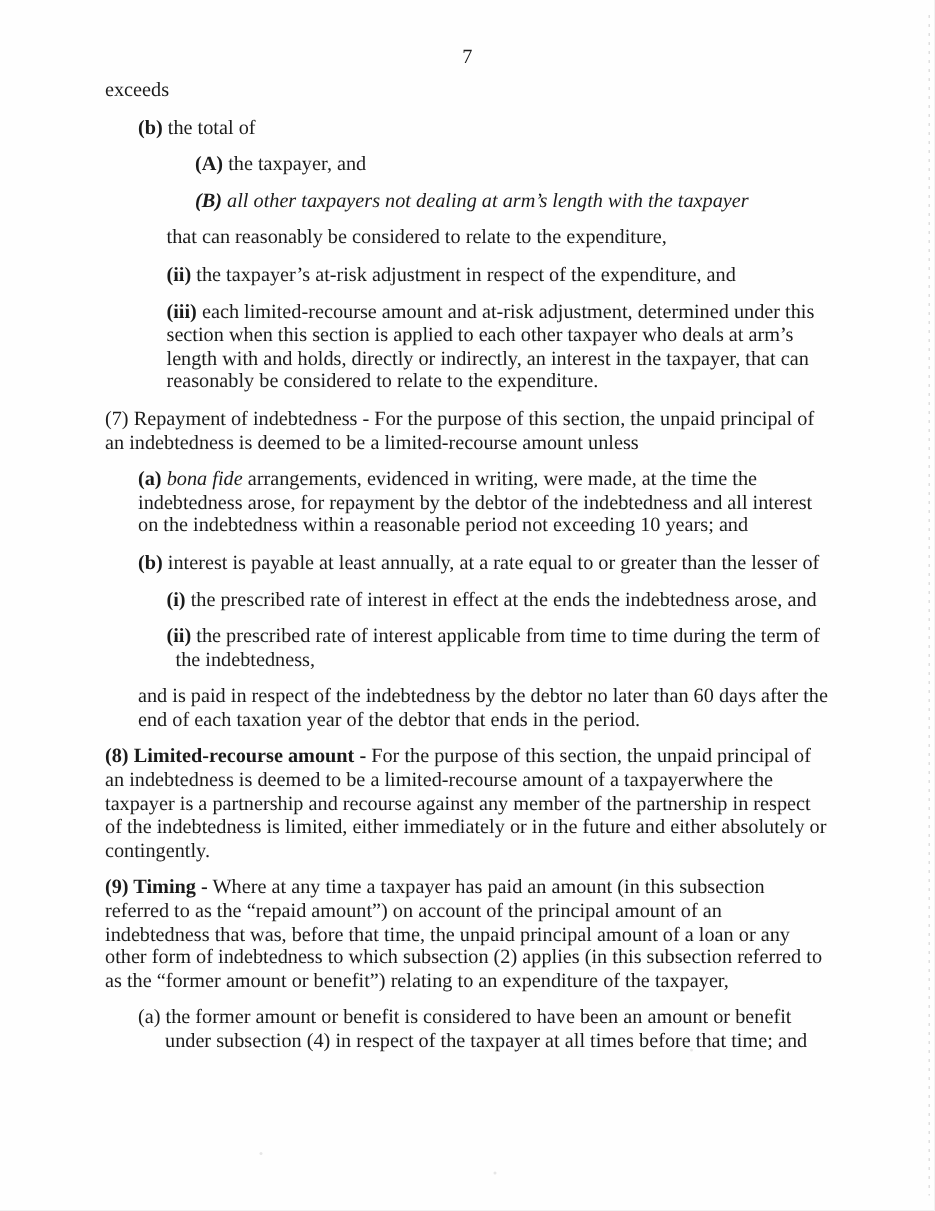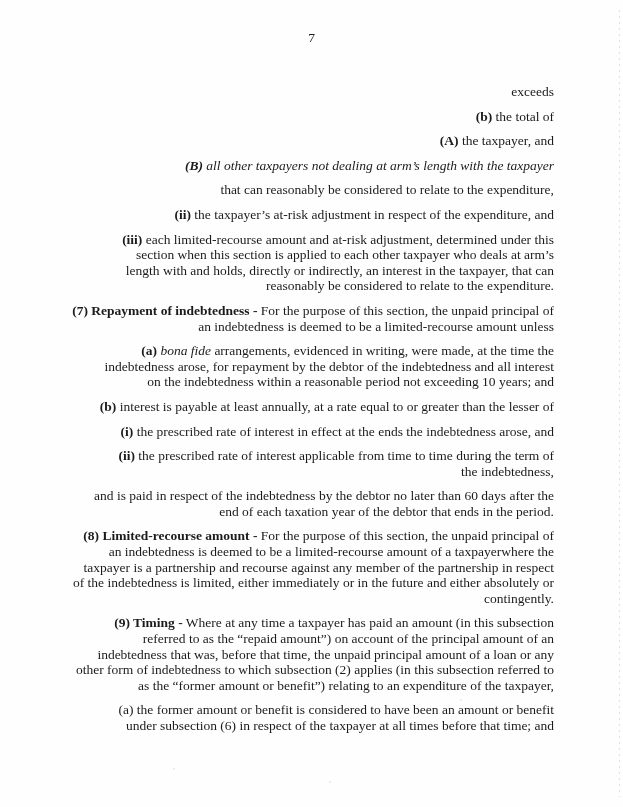--- a/index.html
+++ b/index.html
@@ -20,45 +20,45 @@
     content:"";
     position:absolute;right:3px;top:10px;bottom:10px;width:1px;
     background:repeating-linear-gradient(to bottom,rgba(150,150,150,.30) 0 2px,transparent 2px 6px);
     pointer-events:none;
   }
   .page-number{
     position:absolute;top:30px;left:0;width:100%;
     text-align:center;
   }
   .doc-body{
-    position:absolute;top:84px;left:70px;width:484px;text-align:right;
+    position:absolute;top:52px;left:70px;width:484px;
   }
   .para{margin:0 0 9px 0;}
   .speck{position:absolute;background:rgba(120,120,120,.18);border-radius:50%;}
 </style>
 </head>
 <body>
 
 <div class="page">
   <div class="page-number">7</div>
   <div class="doc-body">
       <div class="para" style="padding-left: 0px;"><span>exceeds</span></div>
       <div class="para" style="padding-left: 22px;"><span style="font-weight: 700;">(b)</span><span> the total of</span></div>
       <div class="para" style="padding-left: 60px;"><span style="font-weight: 700;">(A)</span><span> the taxpayer, and</span></div>
       <div class="para" style="padding-left: 60px; font-style: italic;"><span style="font-weight: 700;">(B)</span><span> all other taxpayers not dealing at arm’s length with the taxpayer</span></div>
       <div class="para" style="padding-left: 41px;"><span>that can reasonably be considered to relate to the expenditure,</span></div>
       <div class="para" style="padding-left: 41px;"><span style="font-weight: 700;">(ii)</span><span> the taxpayer’s at-risk adjustment in respect of the expenditure, and</span></div>
       <div class="para" style="padding-left: 41px;"><span style="font-weight: 700;">(iii)</span><span> each limited-recourse amount and at-risk adjustment, determined under this section when this section is applied to each other taxpayer who deals at arm’s length with and holds, directly or indirectly, an interest in the taxpayer, that can reasonably be considered to relate to the expenditure.</span></div>
-      <div class="para" style="padding-left: 0px;"><span style="font-weight: 700;">(7) Repayment of indebtedness -</span><span> For the purpose of this section, the unpaid principal of an indebtedness is deemed to be a limited-recourse amount unless</span></div>
+      <div class="para" style="padding-left: 0px;"><span style="font-weight: 400;">(7) Repayment of indebtedness -</span><span> For the purpose of this section, the unpaid principal of an indebtedness is deemed to be a limited-recourse amount unless</span></div>
       <div class="para" style="padding-left: 22px;"><span style="font-weight: 700;">(a)</span><span> </span><span style="font-style: italic;">bona fide</span><span> arrangements, evidenced in writing, were made, at the time the indebtedness arose, for repayment by the debtor of the indebtedness and all interest on the indebtedness within a reasonable period not exceeding 10 years; and</span></div>
       <div class="para" style="padding-left: 22px;"><span style="font-weight: 700;">(b)</span><span> interest is payable at least annually, at a rate equal to or greater than the lesser of</span></div>
       <div class="para" style="padding-left: 41px;"><span style="font-weight: 700;">(i)</span><span> the prescribed rate of interest in effect at the ends the indebtedness arose, and</span></div>
       <div class="para" style="padding-left: 47px; text-indent: -6px;"><span style="font-weight: 700;">(ii)</span><span> the prescribed rate of interest applicable from time to time during the term of the indebtedness,</span></div>
       <div class="para" style="padding-left: 22px;"><span>and is paid in respect of the indebtedness by the debtor no later than 60 days after the end of each taxation year of the debtor that ends in the period.</span></div>
       <div class="para" style="padding-left: 0px;"><span style="font-weight: 700;">(8) Limited-recourse amount -</span><span> For the purpose of this section, the unpaid principal of an indebtedness is deemed to be a limited-recourse amount of a taxpayerwhere the taxpayer is a partnership and recourse against any member of the partnership in respect of the indebtedness is limited, either immediately or in the future and either absolutely or contingently.</span></div>
       <div class="para" style="padding-left: 0px;"><span style="font-weight: 700;">(9) Timing -</span><span> Where at any time a taxpayer has paid an amount (in this subsection referred to as the “repaid amount”) on account of the principal amount of an indebtedness that was, before that time, the unpaid principal amount of a loan or any other form of indebtedness to which subsection (2) applies (in this subsection referred to as the “former amount or benefit”) relating to an expenditure of the taxpayer,</span></div>
-      <div class="para" style="padding-left: 40px; text-indent: -18px;"><span>(a)</span><span> the former amount or benefit is considered to have been an amount or benefit under subsection (6) in respect of the taxpayer at all times before that time; and</span></div>
+      <div class="para" style="padding-left: 40px; text-indent: -18px;"><span>(a)</span><span> the former amount or benefit is considered to have been an amount or benefit under subsection (4) in respect of the taxpayer at all times before that time; and</span></div>
     </div>
 
   <div class="speck" style="left:173px;top:768px;width:2px;height:2px;"></div>
   <div class="speck" style="left:329px;top:781px;width:2px;height:2px;"></div>
   <div class="speck" style="left:460px;top:699px;width:2px;height:2px;"></div>
 </div>
 
 </body></html>

